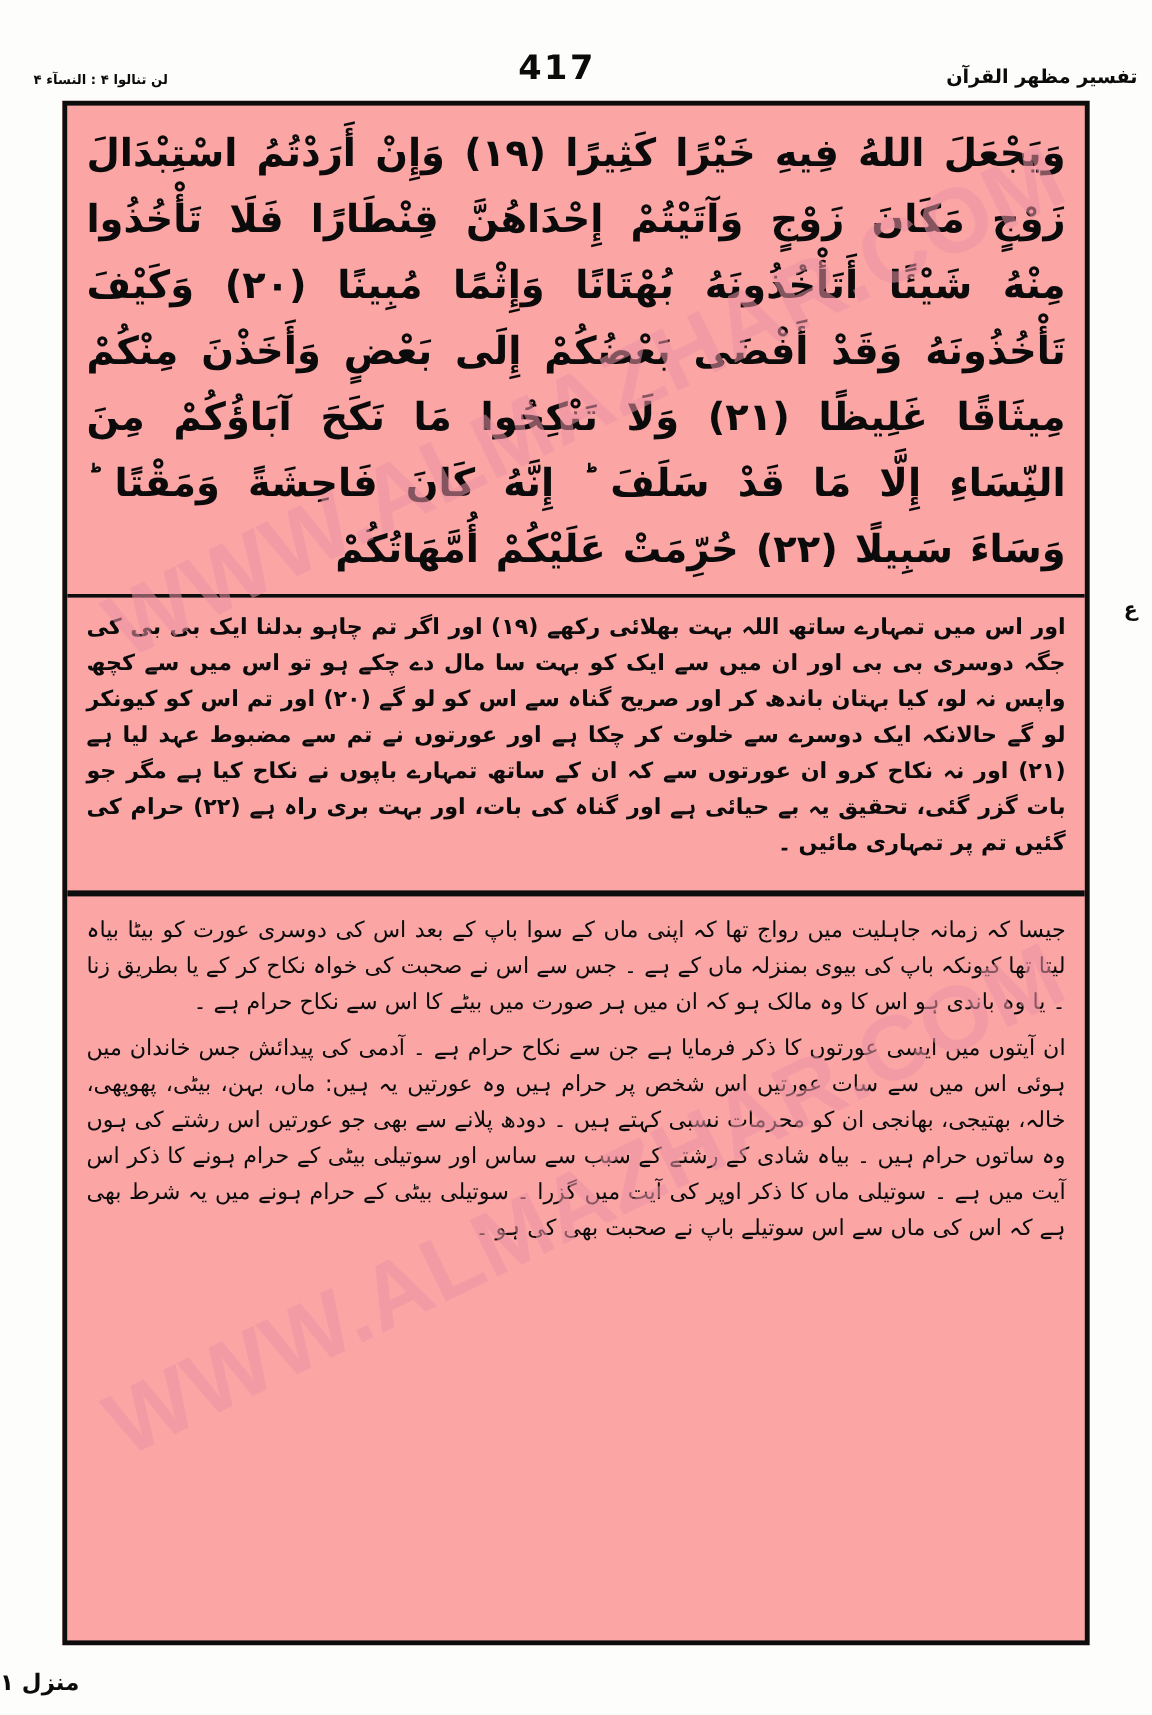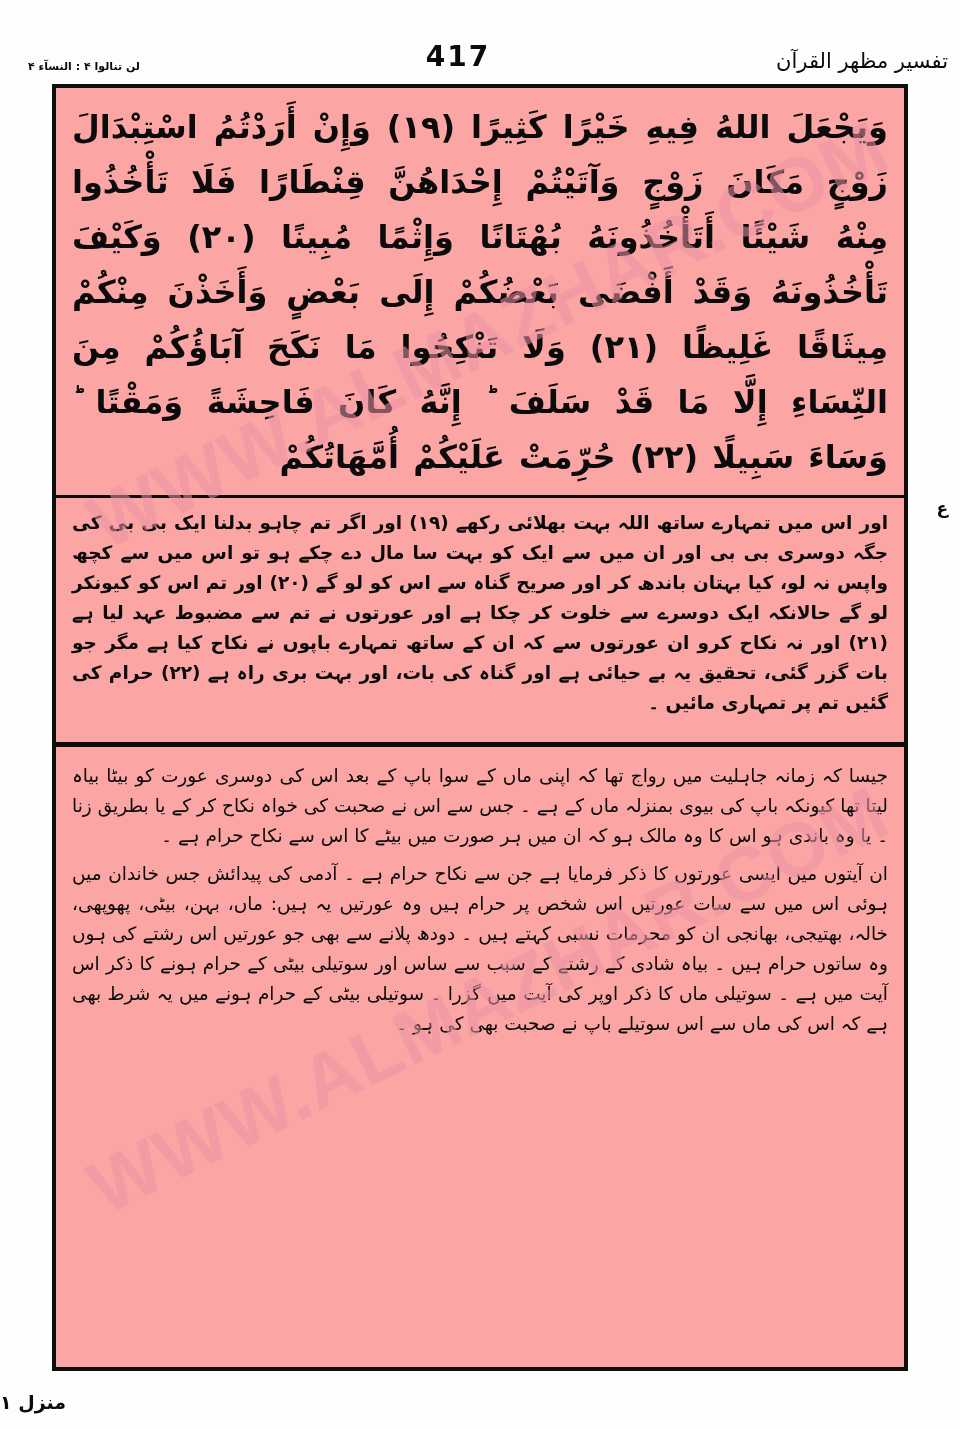--- a/index.html
+++ b/index.html
@@ -17,21 +17,21 @@
   }
   
   .header {
     position:absolute; top:24px; left:28px; right:12px;
     display:flex; justify-content:space-between; align-items:flex-end;
     direction:ltr;
     margin-top:16px;
   }
   .header-juz { font-size:11px; font-weight:bold; direction:rtl; max-width:200px; }
   .header-page { font-size:28px; font-weight:bold; direction:rtl; letter-spacing:2px; }
-  .header-title { font-size:21px; font-weight:normal; direction:rtl; }
+  .header-title { font-size:16px; font-weight:bold; direction:rtl; }
   
   .main-box {
     position:absolute; top:84px; left:52px; right:52px; bottom:58px;
     border:4px solid #0d0d0d;
     background:#fca5a5;
     padding:12px 16px 8px;
     overflow:hidden;
   }
   .quran {
     direction:rtl; text-align:justify;

